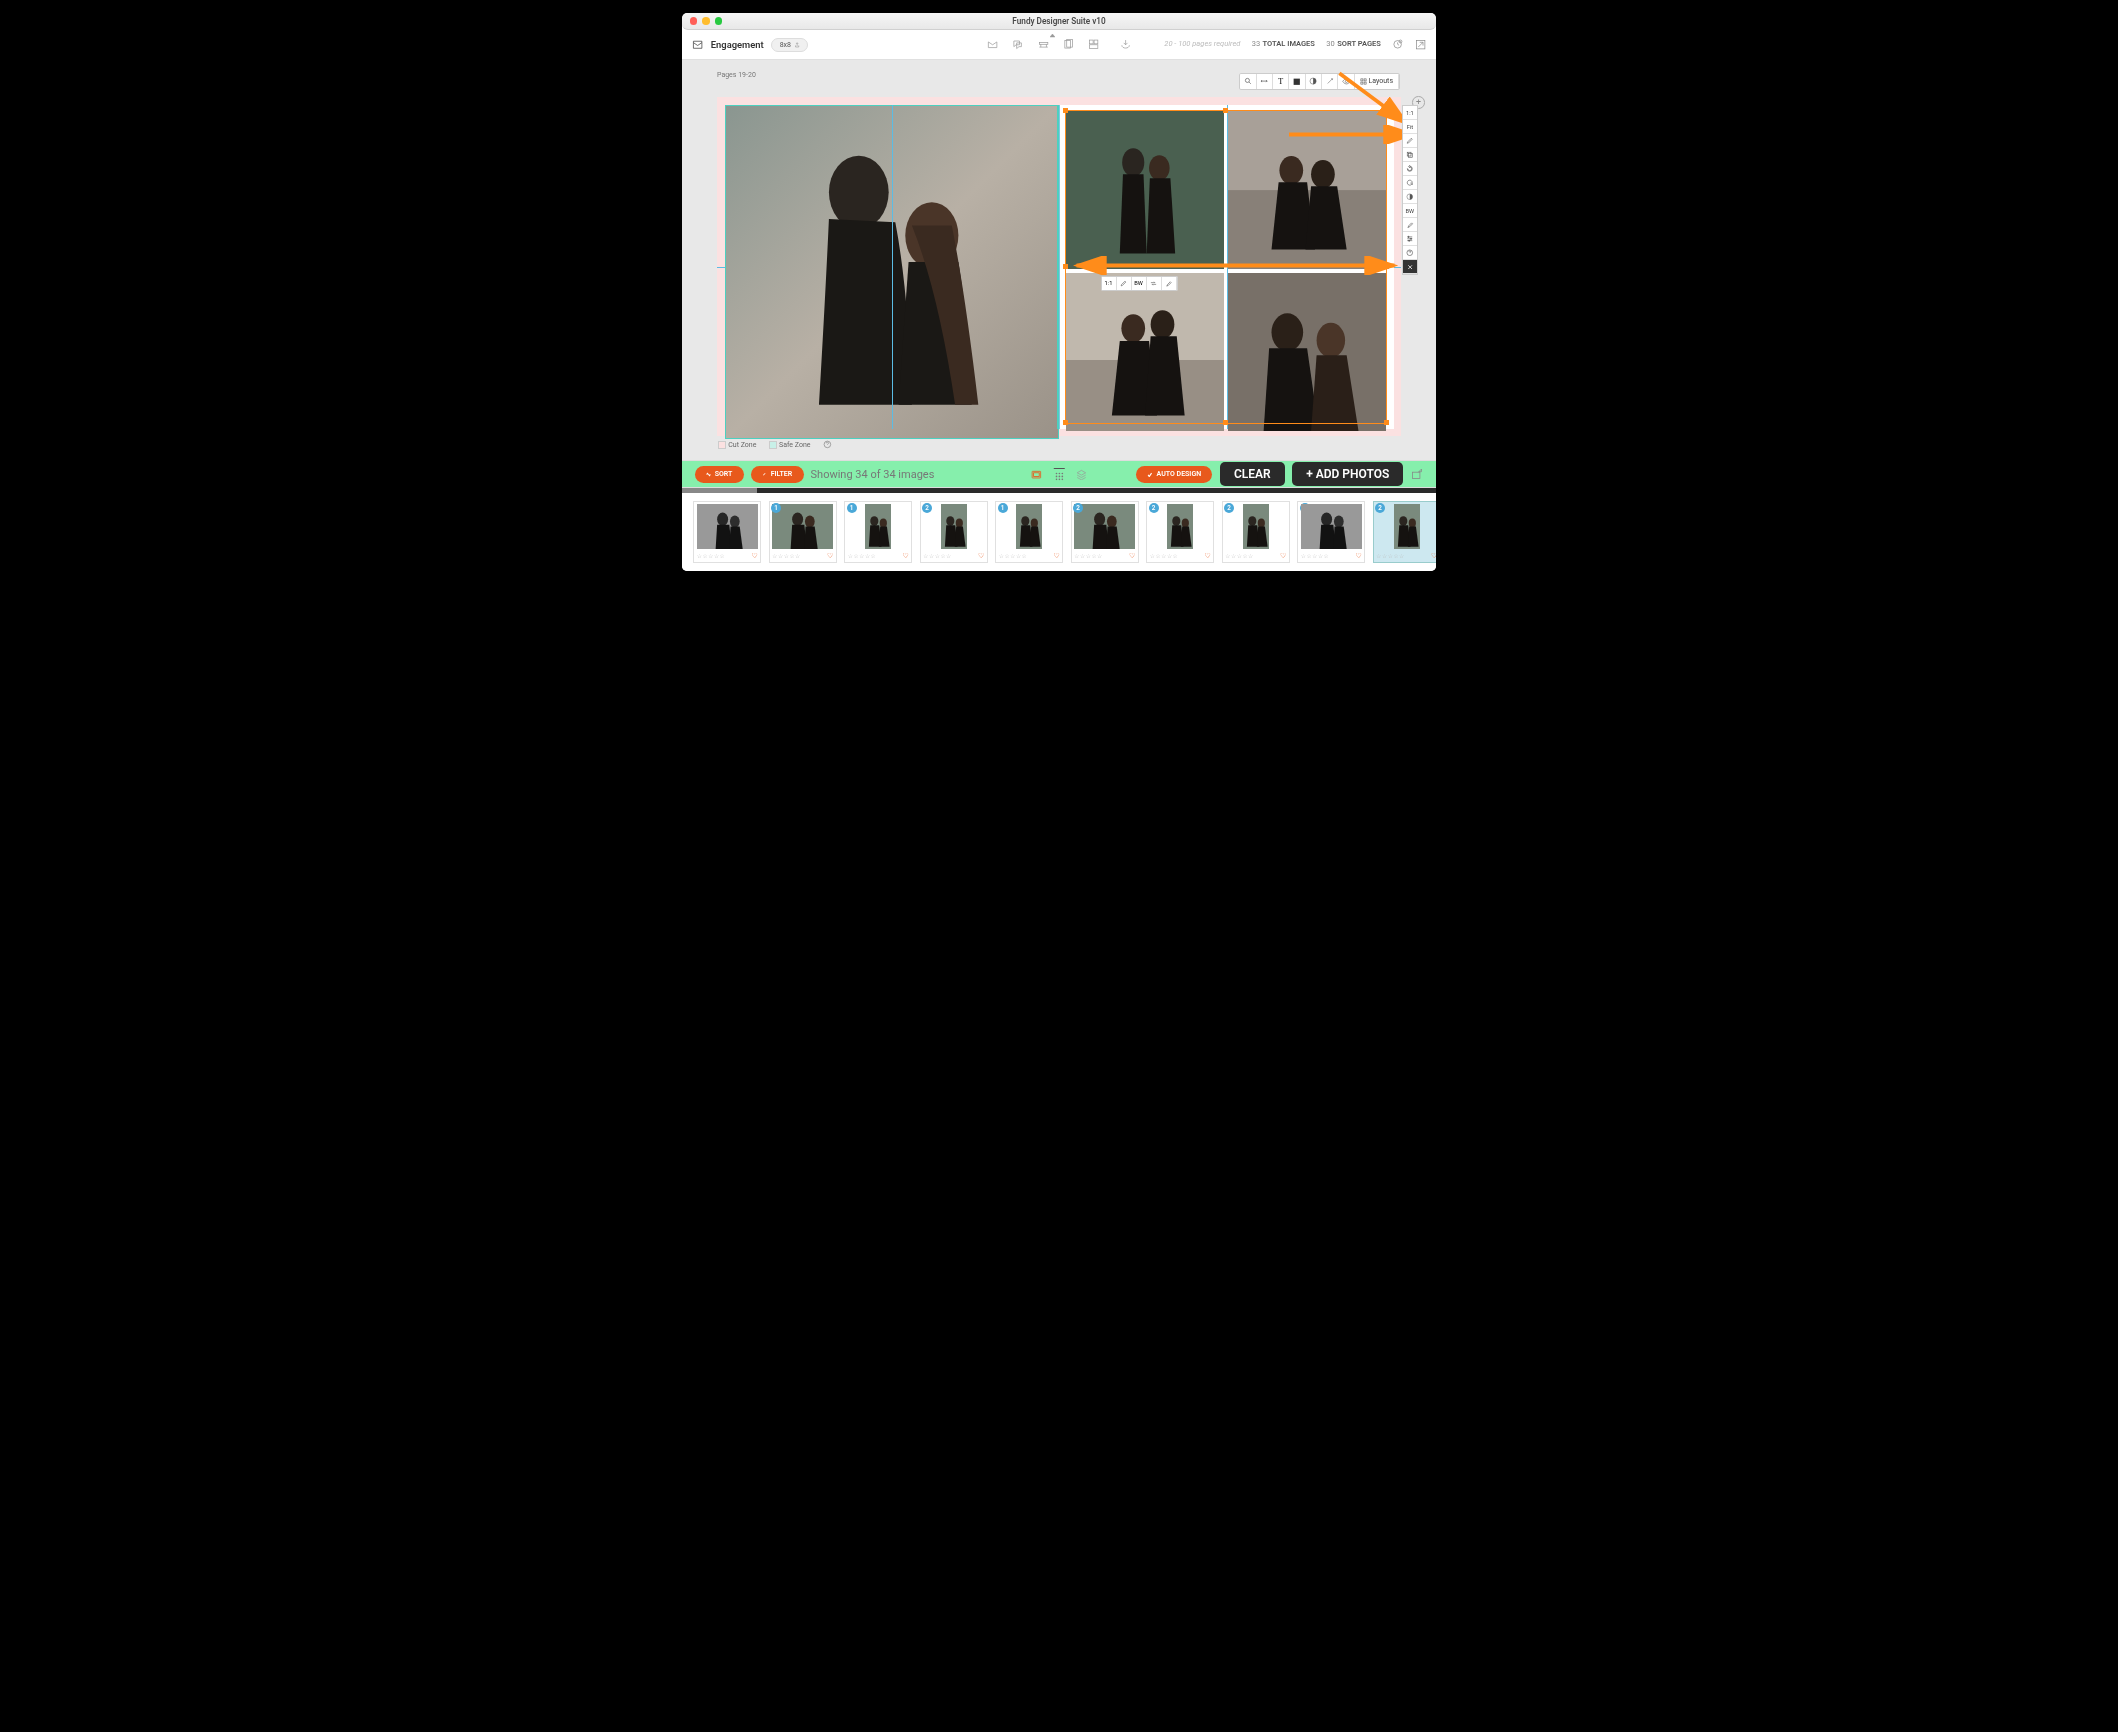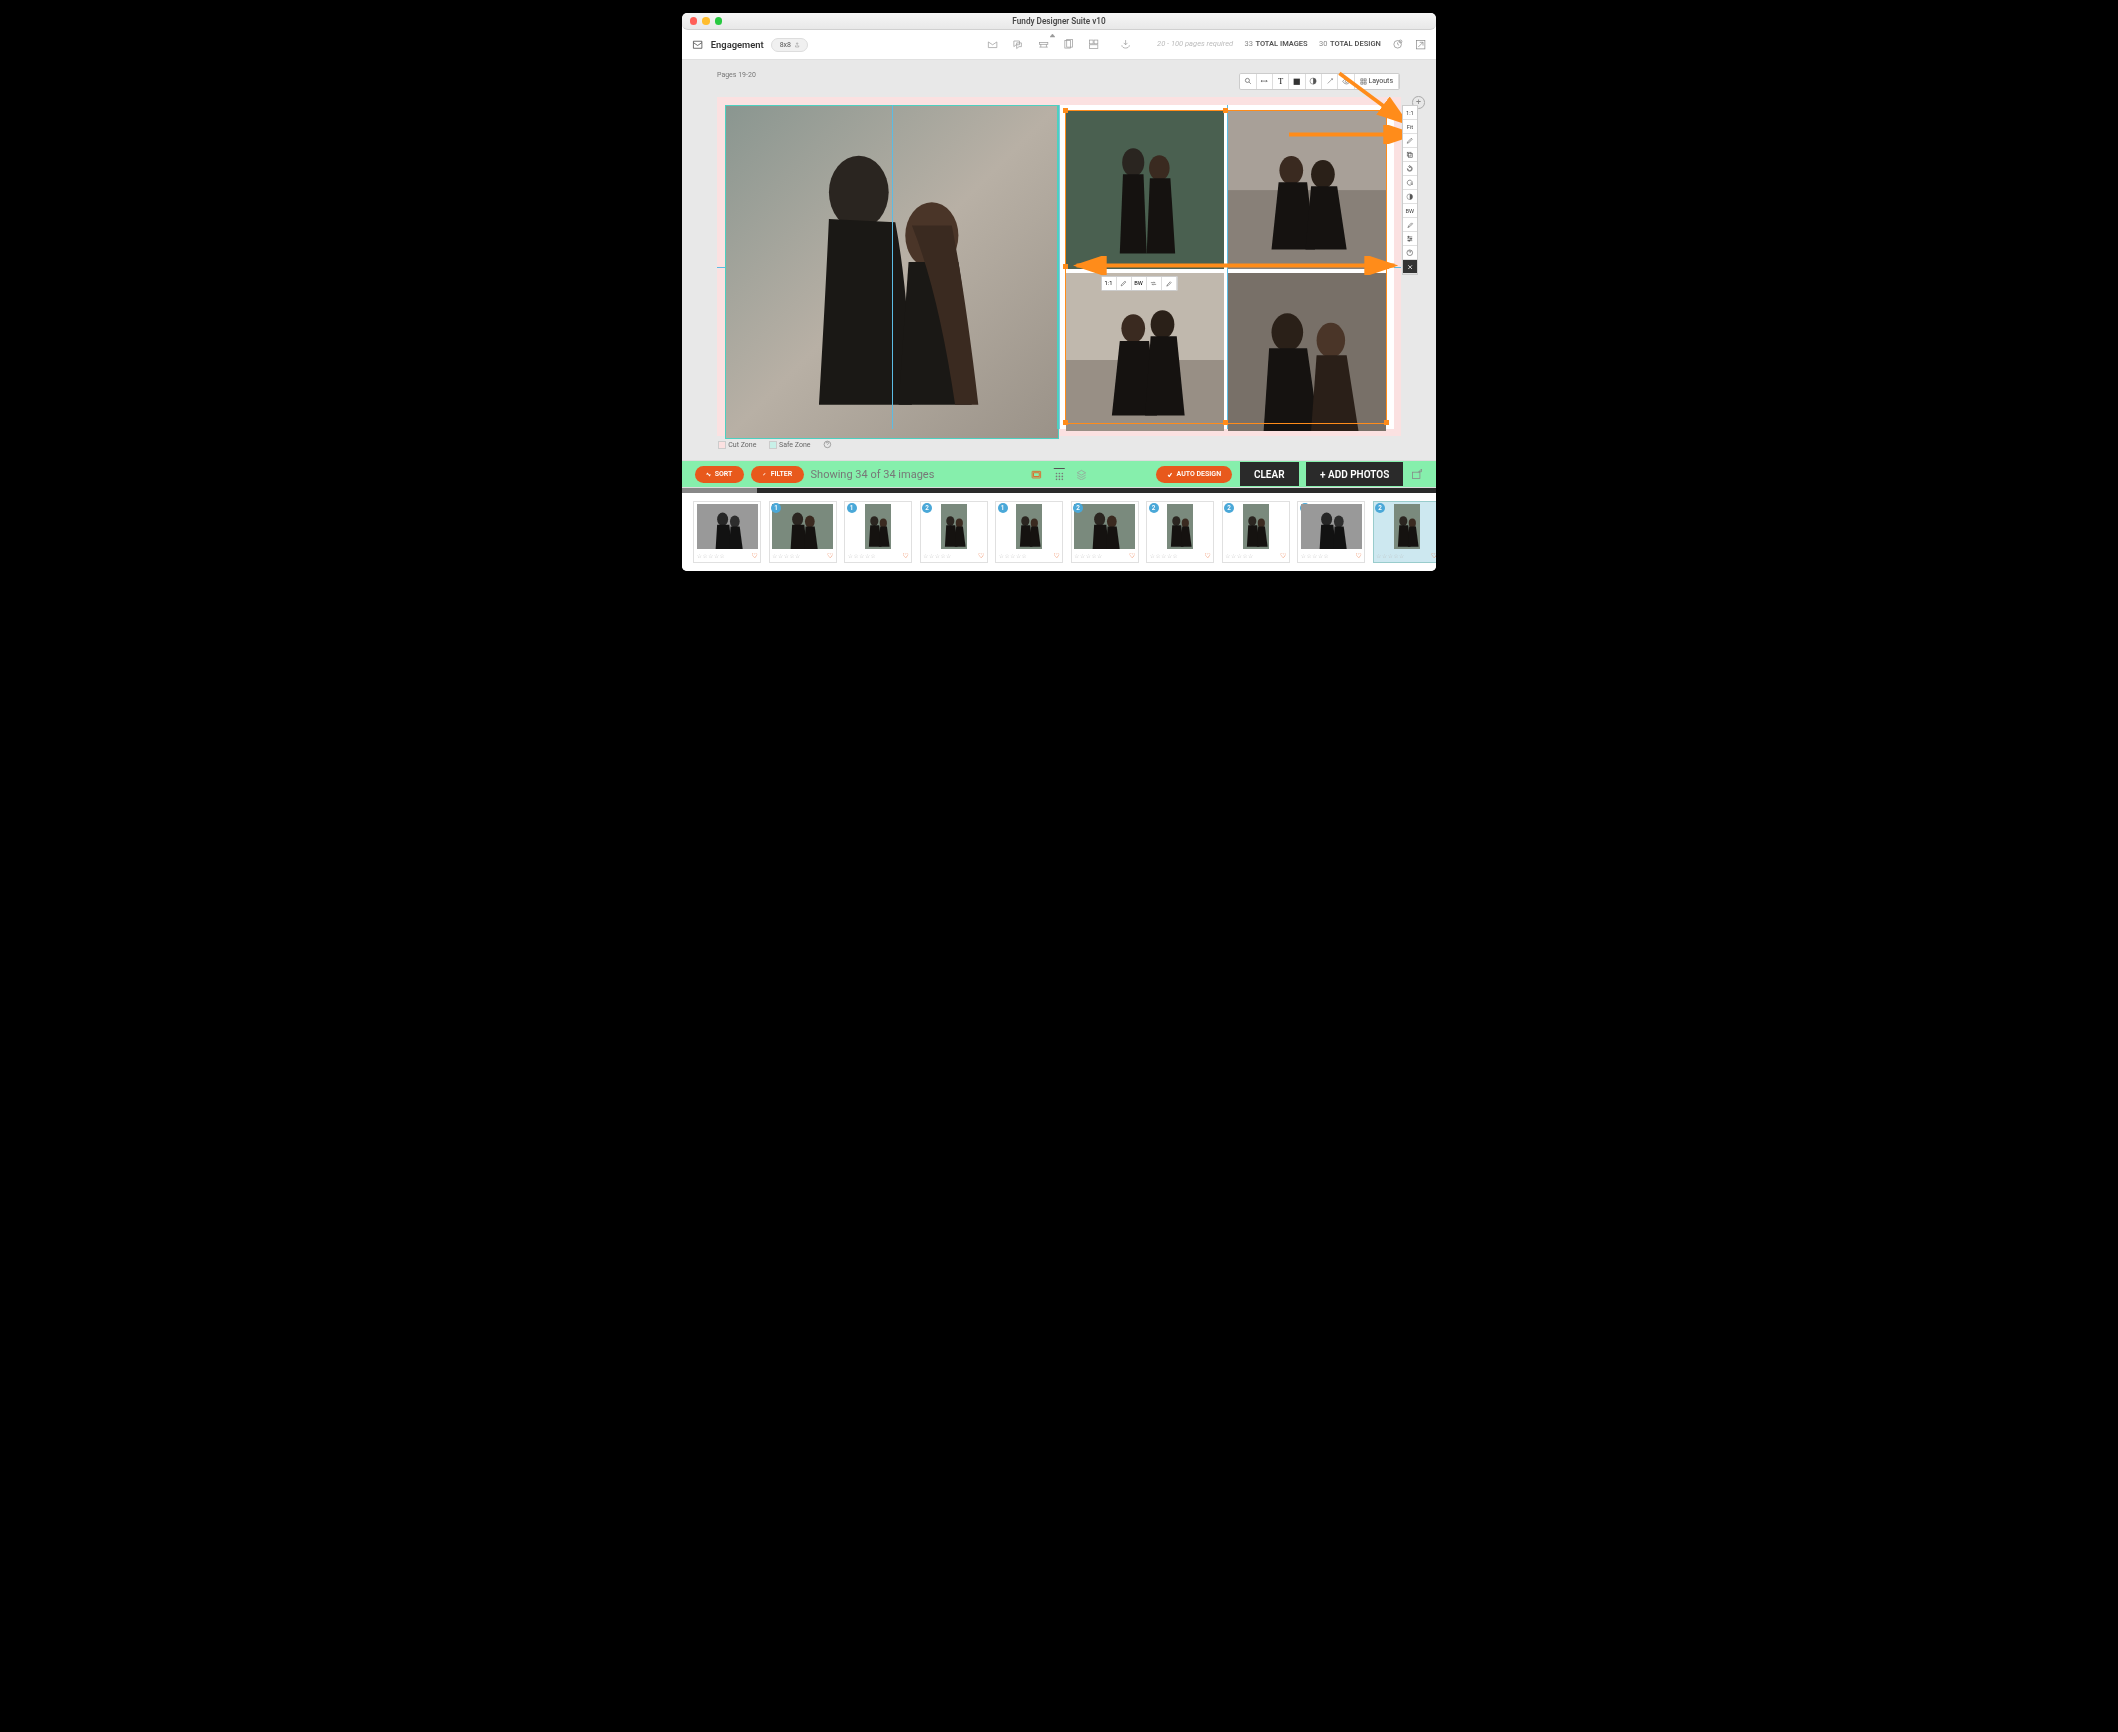--- a/index.html
+++ b/index.html
@@ -45,21 +45,21 @@
 .floating-imgtools { position:absolute; display:flex; background:#fff; border:0.6px solid #ccc; border-radius:1.3px;}
 .floating-imgtools .ibtn { width:15px; height:12.6px; border-right:0.6px solid #ddd; font-size:5.7px; display:flex;align-items:center;justify-content:center;}
 .side-panel { position:absolute; top:45px; right:18px; width:16.3px; background:#fff; border:0.6px solid #ccc; display:flex; flex-direction:column;}
 .side-panel .sbtn { height:14px; border-bottom:0.6px solid #e0e0e0; display:flex; align-items:center; justify-content:center; font-size:5.7px; cursor:pointer; color:#444;}
 .side-panel .sbtn.dark { background:#333; color:#fff;}
 .legend { display:flex; gap:12.6px; padding:3.8px 1.3px; font-size:7px; color:#666; align-items:center;}
 .legend .sw { width:7.5px; height:7.5px; border:0.6px solid #ccc; display:inline-block; vertical-align:middle; margin-right:2.5px;}
 .arrow { position:absolute; pointer-events:none; }
 .filter-bar { background:#86efac; border-top:0.6px solid #ddd; border-bottom:0.6px solid #ddd; height:28px; display:flex; align-items:center; padding:0 12.6px; gap:7px;}
 .orange-pill { background:#e8591c; color:#fff; border-radius:8.8px; height:16.3px; padding:0 11.3px; font-size:7px; font-weight:600; display:flex; align-items:center; gap:3.8px; cursor:pointer;}
-.dark-pill { background:#2a2a2a; color:#fff; border-radius:0; height:16.3px; padding:12px 14px; font-size:10px; font-weight:600; display:flex; align-items:center; cursor:pointer;}
+.dark-pill { background:#2a2a2a; color:#fff; border-radius:5px; height:16.3px; padding:12px 14px; font-size:12px; font-weight:600; display:flex; align-items:center; cursor:pointer;}
 .showing { font-size:11px; color:#777; }
 .filter-center { position:absolute; left:50%; transform:translateX(-50%); display:flex; gap:11.3px; align-items:center;}
 .filter-bar { position:relative; }
 .tray-scroll { height:5px; background:#2a2a2a; }
 .tray-scroll .thumb { height:100%; width:75px; background:#888; }
 .tray { background:#fff; padding:7.5px 11.3px; display:flex; gap:7.5px; overflow:hidden;}
 .thumb-card { width:68px; border:0.6px solid #e0e0e0; background:#fff; padding:2.5px; position:relative; flex-shrink:0;}
 .thumb-card.sel { background:#cde8f0; border-color:#9cc;}
 .thumb-img { height:45px; background:linear-gradient(135deg,#888,#bbb); display:flex; align-items:center; justify-content:center;}
 .thumb-img.bw { background:linear-gradient(135deg,#555,#aaa); filter:grayscale(1);}
@@ -136,21 +136,21 @@
           <svg width="12.6" height="12.6" viewBox="0 0 24 24" fill="none" stroke="#bbb" stroke-width="1.5">
             <path d="M4 14c0 4 4 6 8 6s8-2 8-6"></path>
             <path d="M12 3v10M8 9l4 4 4-4"></path>
           </svg>
         </span>
     </div>
 
     <div class="toolbar-right">
       <span class="stat" style="font-style:italic;color:#bbb;">20 - 100 pages required</span>
       <span class="stat"><span class="num">33</span><b>TOTAL IMAGES</b></span>
-      <span class="stat"><span class="num">30</span><b>TOTAL DESIGN</b></span>
+      <span class="stat"><span class="num">30</span><b>SORT PAGES</b></span>
       <span class="icon">
           <svg width="12.6" height="12.6" viewBox="0 0 24 24" fill="none" stroke="#888" stroke-width="1.5">
             <circle cx="12" cy="12" r="8"></circle>
             <path d="M12 8v4l3 2"></path>
             <circle cx="18" cy="6" r="3" stroke="#888"></circle>
           </svg>
         </span>
       <span class="icon">
           <svg width="11.3" height="11.3" viewBox="0 0 24 24" fill="none" stroke="#888" stroke-width="1.5">
             <path d="M7 17L17 7M17 7h-7M17 7v7"></path>

